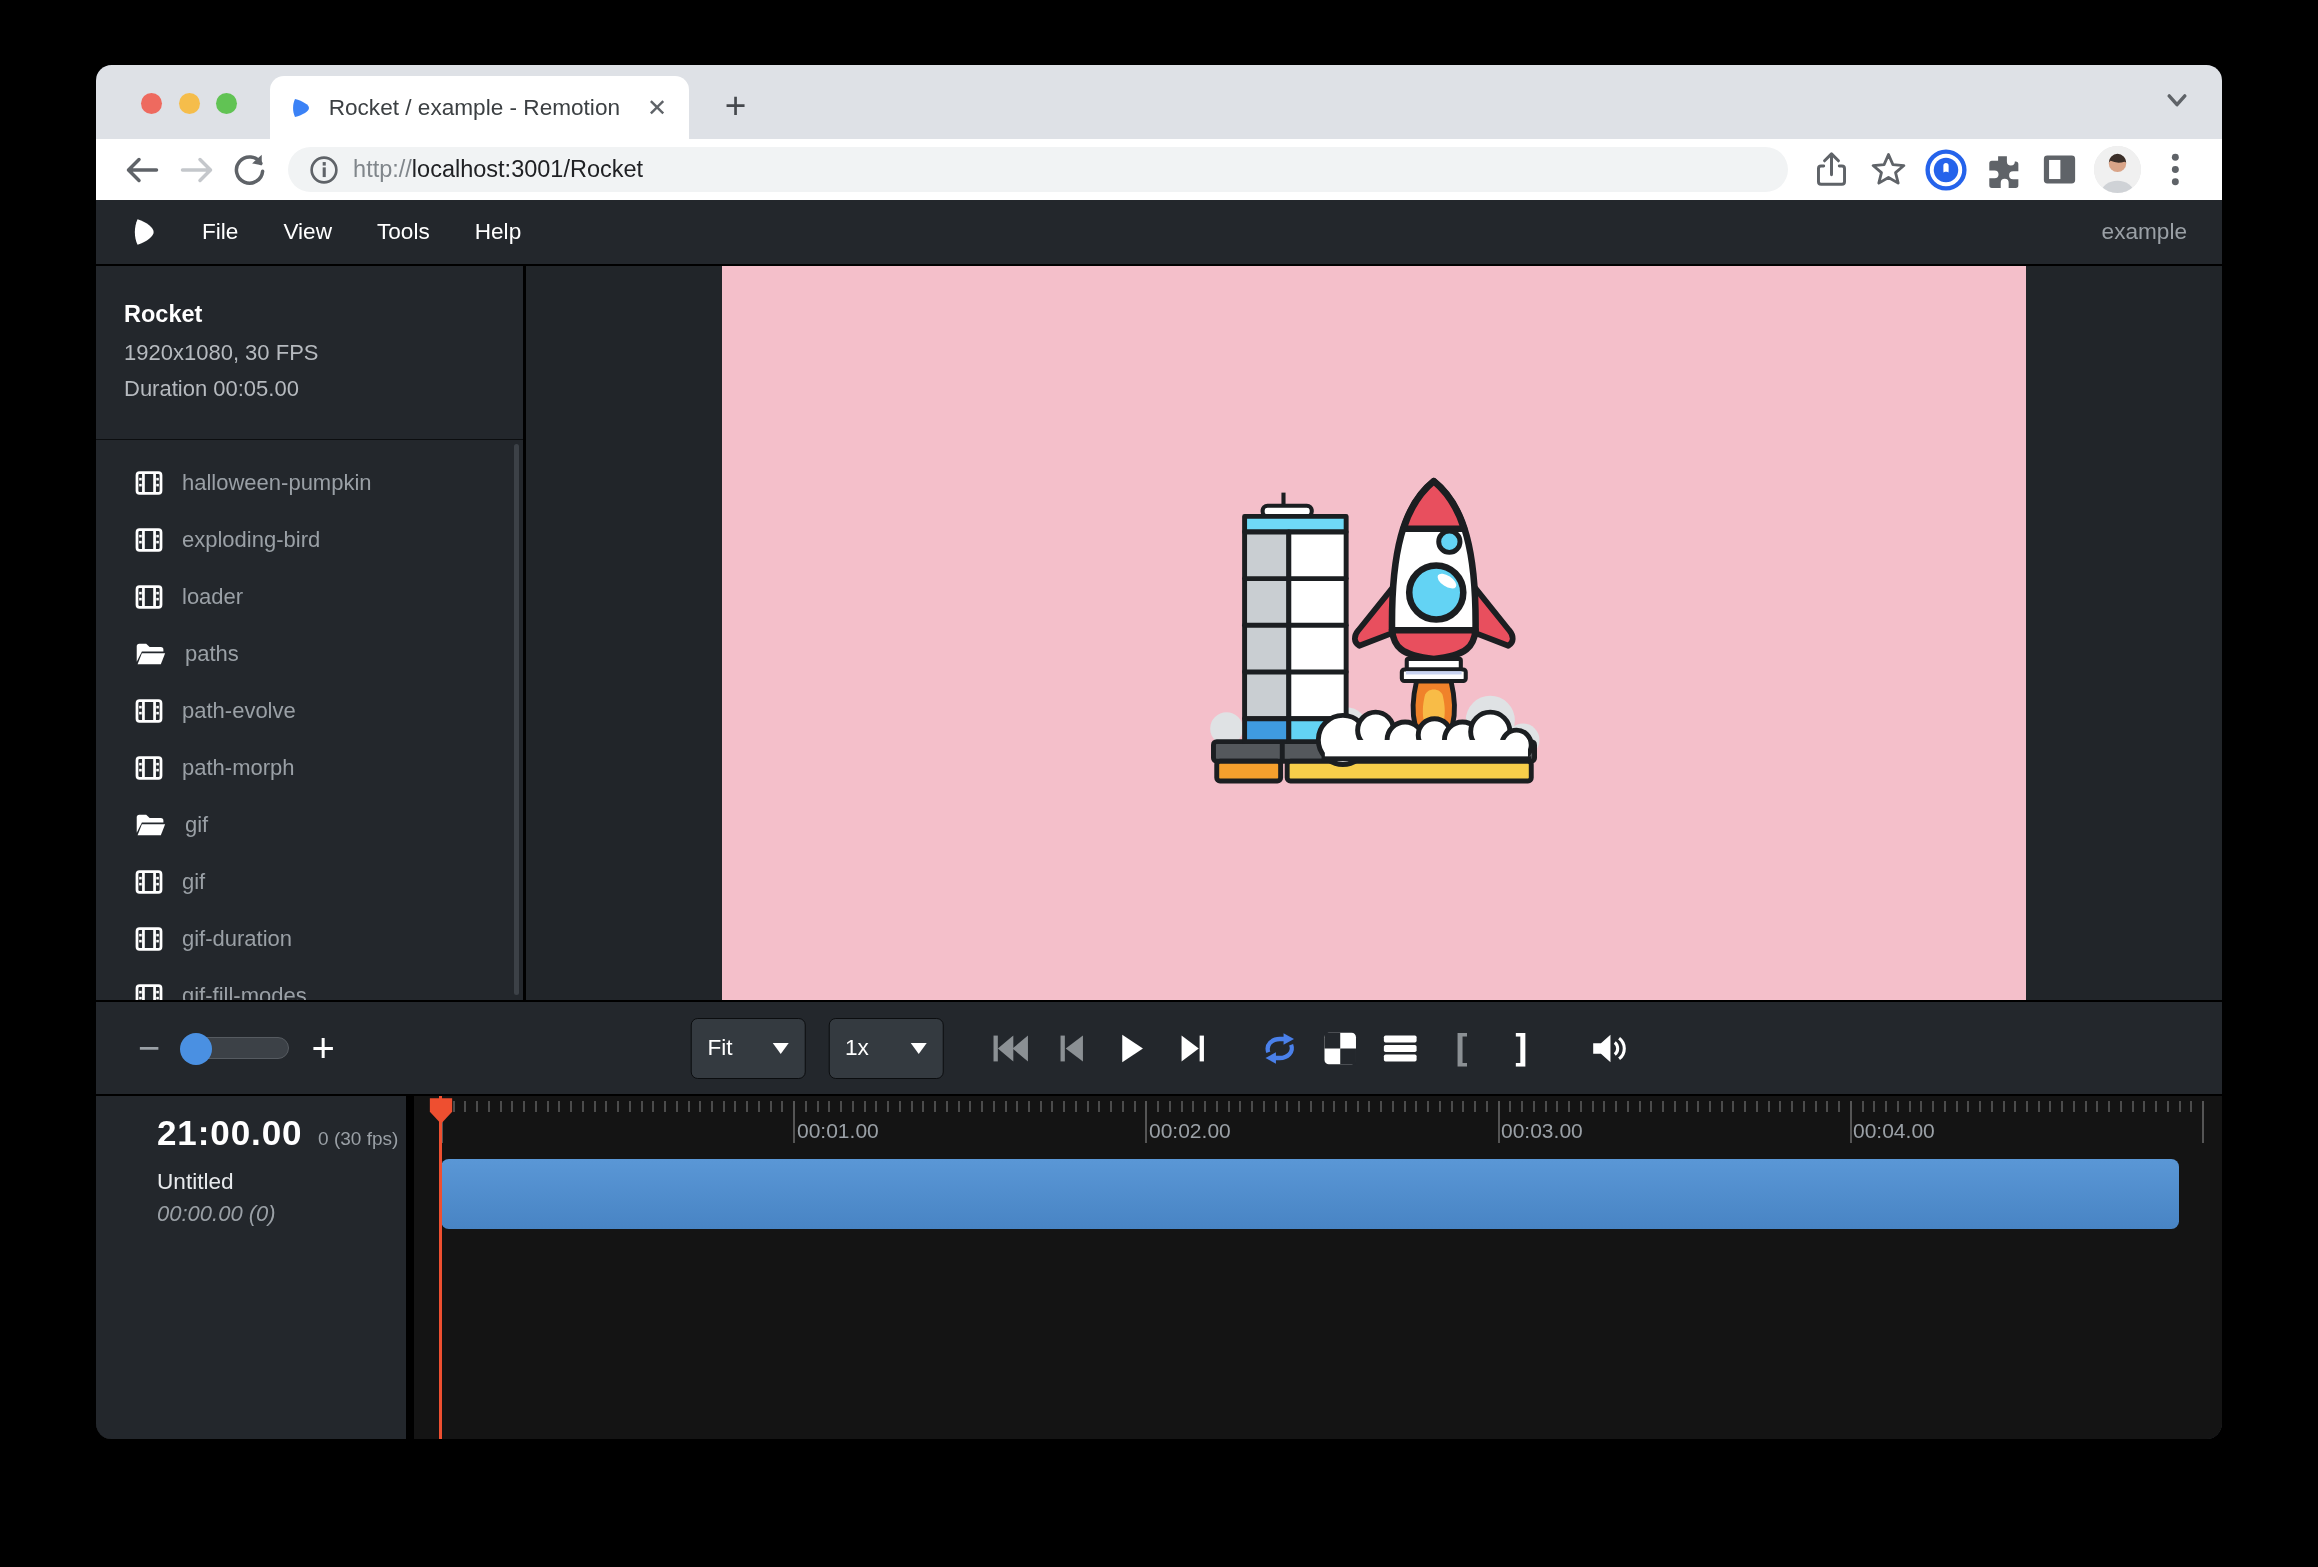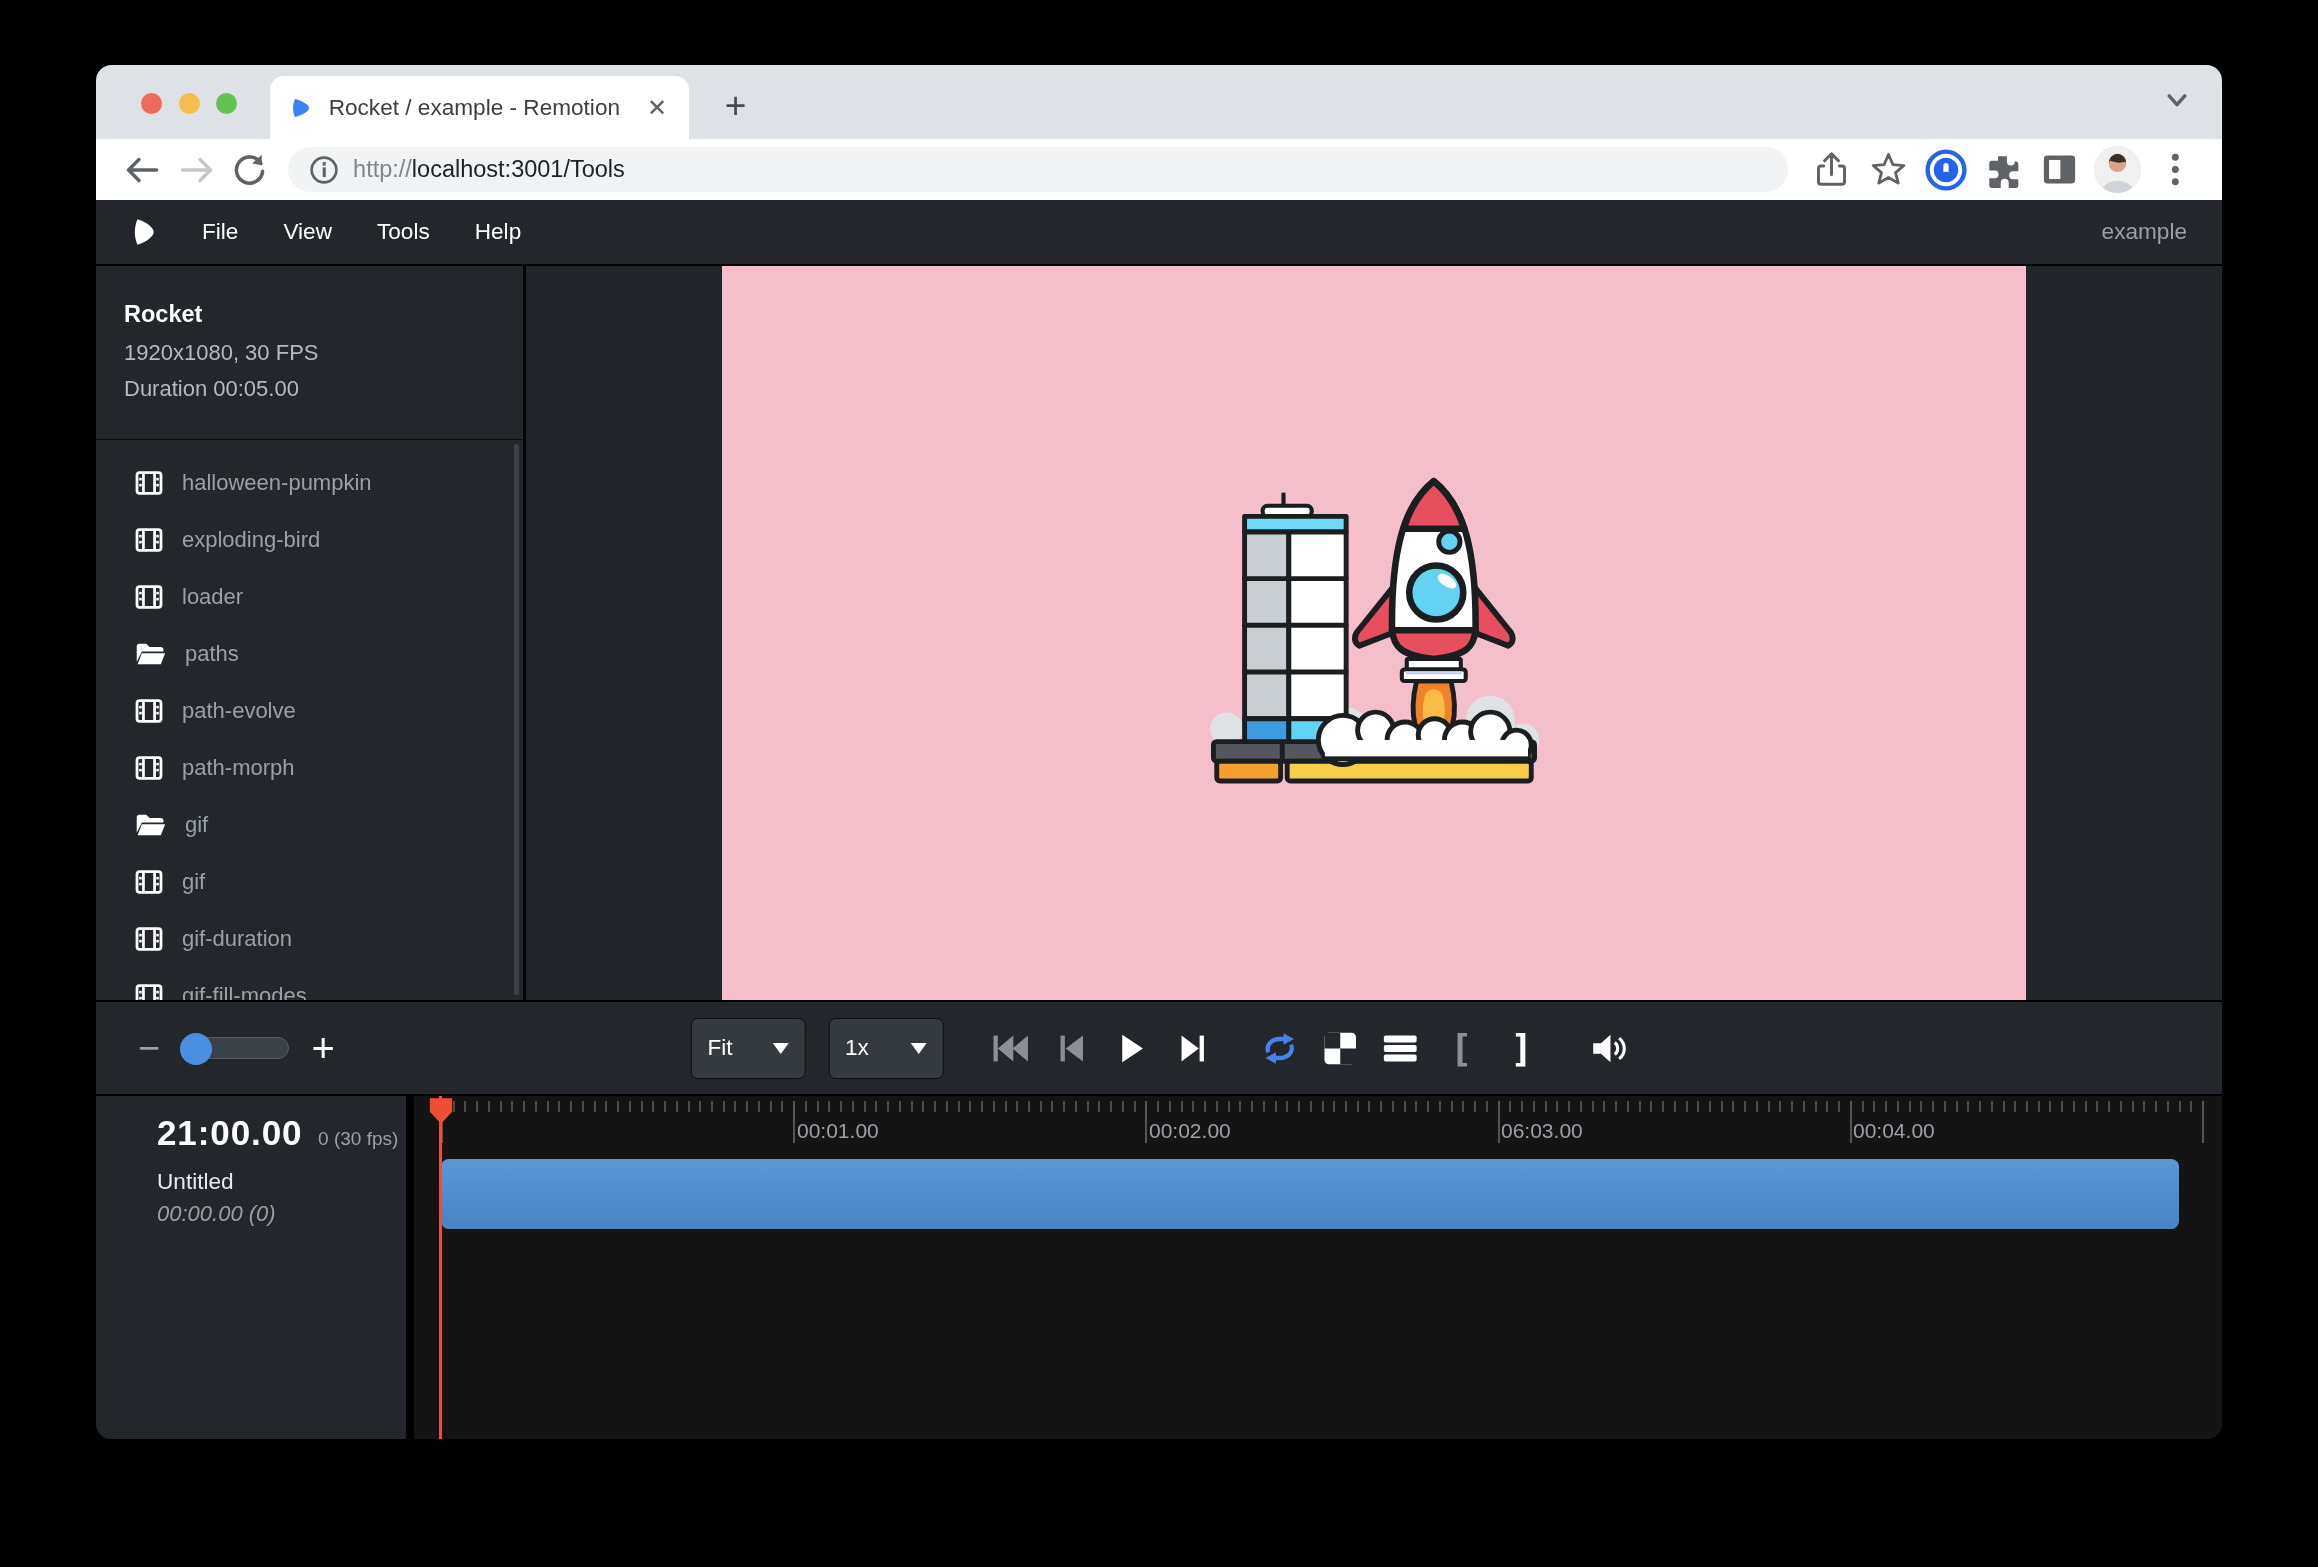--- a/index.html
+++ b/index.html
@@ -116,21 +116,21 @@
           <path d="M33 13 A15 15 0 1 0 35 22" fill="none" stroke="#5f6368" stroke-width="4" stroke-linecap="round"></path>
           <polygon points="34,3 34,15 23,13" fill="#5f6368"></polygon>
         </svg>
     </div>
     <div class="urlbar">
       <svg width="30" height="30" viewBox="0 0 34 34">
           <circle cx="17" cy="17" r="14" fill="none" stroke="#5f6368" stroke-width="3"></circle>
           <rect x="15.5" y="14" width="3.5" height="11" fill="#5f6368"></rect>
           <rect x="15.5" y="8" width="3.5" height="4" fill="#5f6368"></rect>
         </svg>
-      <span class="url-text"><span class="url-scheme">http://</span><span class="url-host">localhost:3001</span><span>/Tools</span></span>
+      <span class="url-text"><span class="url-scheme">http://</span><span class="url-host">localhost:3001</span><span>/Rocket</span></span>
     </div>
     <div class="right-ics">
       <div class="nav-ic">
         <svg width="33" height="37" viewBox="0 0 38 42">
             <path d="M10 17 H7 a3 3 0 0 0 -3 3 v15 a3 3 0 0 0 3 3 h24 a3 3 0 0 0 3 -3 V20 a3 3 0 0 0 -3 -3 h-3" fill="none" stroke="#5f6368" stroke-width="3.4" stroke-linecap="round"></path>
             <path d="M19 27 V4 M11 11 L19 3 L27 11" fill="none" stroke="#5f6368" stroke-width="3.4" stroke-linecap="round" stroke-linejoin="round"></path>
           </svg>
       </div>
       <div class="nav-ic">
         <svg width="37" height="37" viewBox="0 0 42 42">
@@ -608,21 +608,21 @@
             <div class="tick" style="left: 1718px;"></div>
             <div class="tick" style="left: 1729px;"></div>
             <div class="tick" style="left: 1741px;"></div>
             <div class="tick" style="left: 1753px;"></div>
             <div class="tick" style="left: 1765px;"></div>
             <div class="tick" style="left: 1776px;"></div>
             <div class="tick tall" style="left: 1788px;"></div>
           </div>
         <span class="ruler-label" style="left:383px">00:01.00</span>
         <span class="ruler-label" style="left:735px">00:02.00</span>
-        <span class="ruler-label" style="left:1087px">06:03.00</span>
+        <span class="ruler-label" style="left:1087px">00:03.00</span>
         <span class="ruler-label" style="left:1439px">00:04.00</span>
         <div class="track-bar"></div>
         <div class="playhead-line"></div>
         <svg class="playhead-flag" width="24" height="28" viewBox="0 0 28 32">
             <path d="M1 1 h26 v16 l-13 14 l-13 -14 z" fill="#ee4f30"></path>
           </svg>
       </div>
     </div>
 
   </div>

